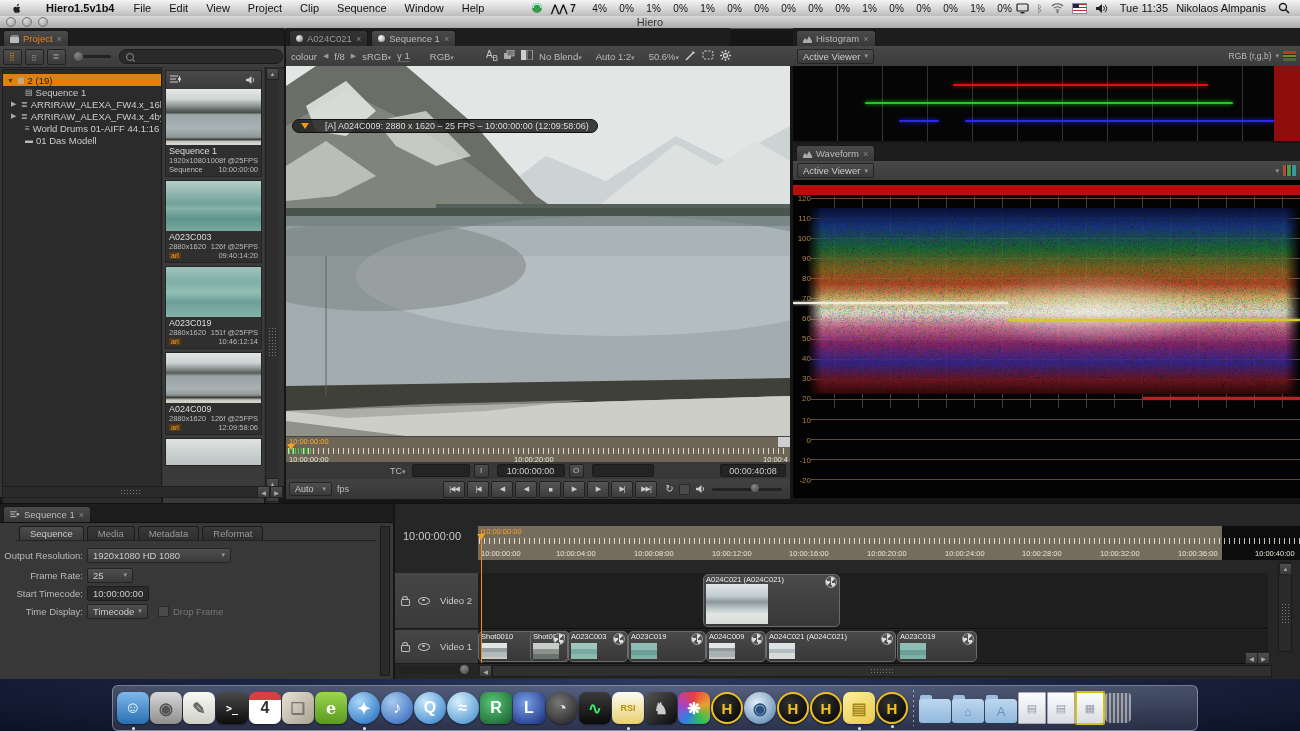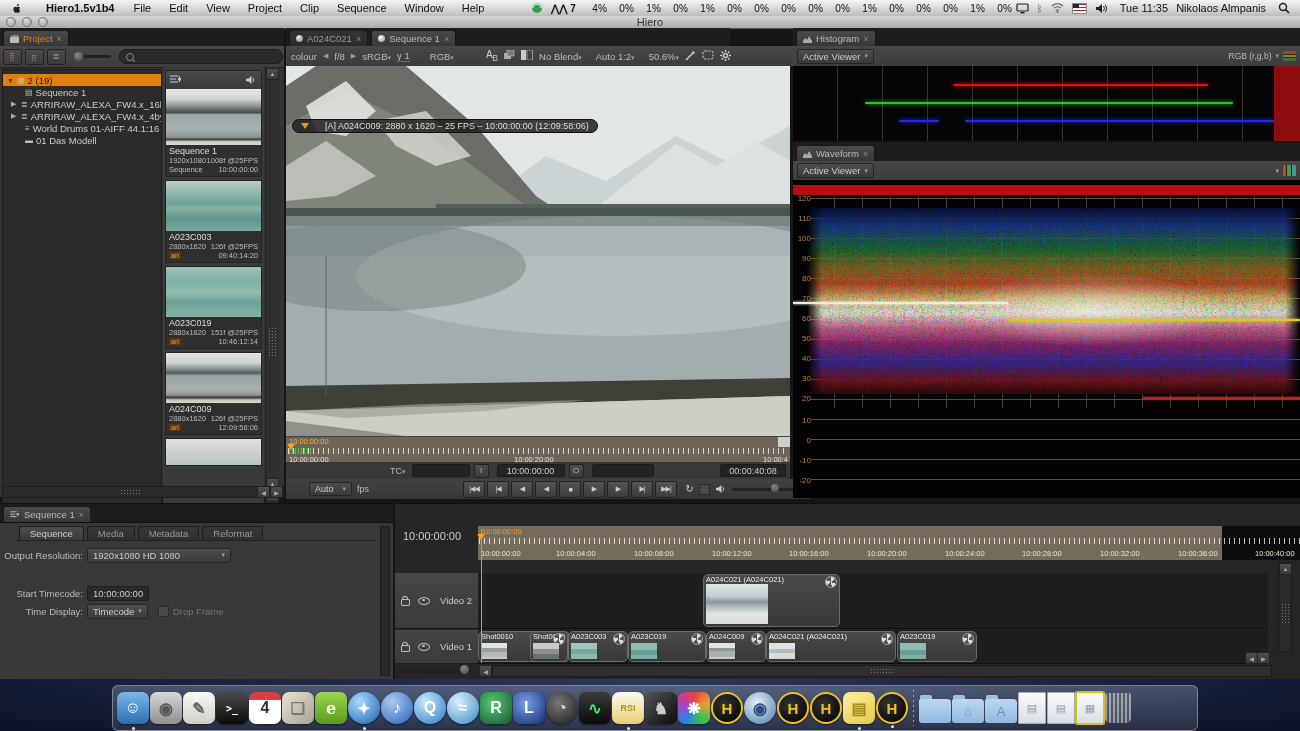--- a/index.html
+++ b/index.html
@@ -79,21 +79,21 @@
   #vruler{position:absolute;left:0;top:408px;width:504px;height:26px;background:#6e6557;border-top:1px solid #444;font-size:7.5px;color:#e8e3d8;}
   .ticks{position:absolute;left:2px;right:2px;top:11px;height:6px;
     background:repeating-linear-gradient(90deg,rgba(255,255,250,.75) 0 1px,transparent 1px 5px);}
   .gticks{position:absolute;left:3px;top:11px;width:22px;height:6px;background:repeating-linear-gradient(90deg,#3ad03a 0 1px,transparent 1px 3px);}
   #vruler .cur{position:absolute;left:3px;top:0px;color:#f8b02a;font-size:7.5px;}
   .phead{width:0;height:0;border-left:4px solid transparent;border-right:4px solid transparent;border-top:6px solid #f8a020;position:absolute;}
   #vtc{position:absolute;left:0;top:434px;width:504px;height:17px;background:#383838;display:flex;align-items:center;font-size:9px;color:#bbb;}
   .tcfield{background:#242424;border:1px solid #1a1a1a;border-radius:2px;height:11px;display:inline-flex;align-items:center;justify-content:center;color:#ccc;}
   .iobtn{width:13px;height:12px;background:linear-gradient(#4e4e4e,#3a3a3a);border:1px solid #222;border-radius:2px;
     display:inline-flex;align-items:center;justify-content:center;font-size:8px;color:#bbb;}
-  #vtrans{position:absolute;left:0;top:451px;width:504px;height:20px;background:linear-gradient(#424242,#363636);display:flex;align-items:center;font-size:9px;color:#bbb;padding-left:20px;}
+  #vtrans{position:absolute;left:0;top:451px;width:504px;height:20px;background:linear-gradient(#424242,#363636);display:flex;align-items:center;font-size:9px;color:#bbb;}
   .tbtn{width:20px;height:15px;background:linear-gradient(#555,#3c3c3c);border:1px solid #222;border-radius:2px;margin-left:2px;
     display:inline-flex;align-items:center;justify-content:center;font-size:7px;color:#ccc;letter-spacing:-1px;}
   .volsl{width:70px;height:3px;background:#222;border-radius:2px;position:relative;display:inline-block;}
   .volsl .knob{position:absolute;left:55%;top:-4px;}
 
   
   #histo{left:793px;top:28px;width:507px;height:113px;background:#333;}
   #histoc{position:absolute;left:0;top:38px;width:507px;height:75px;background:#050505;overflow:hidden;}
   .vgrid{position:absolute;inset:0;background:repeating-linear-gradient(90deg,transparent 0 44px,#37322c 44px 45px);}
   .hline{position:absolute;height:2px;border-radius:1px;}
@@ -612,20 +612,27 @@
     <div style="position:absolute;left:16px;top:22px;display:flex;border-bottom:1px solid #222;width:360px;">
       <span class="stab">Sequence</span>
       <span class="stab off">Media</span>
       <span class="stab off">Metadata</span>
       <span class="stab off">Reformat</span>
     </div>
     <div class="frow" style="top:43px;">
       <span class="flabel">Output Resolution:</span>
       <span class="fval ddn" style="width:132px;justify-content:space-between;">
           <span>1920x1080 HD 1080</span>
+          <span class="caret">▾</span>
+        </span>
+    </div>
+    <div class="frow" style="top:63px;">
+      <span class="flabel">Frame Rate:</span>
+      <span class="fval ddn" style="width:34px;justify-content:space-between;">
+          <span>25</span>
           <span class="caret">▾</span>
         </span>
     </div>
     <div class="frow" style="top:81px;">
       <span class="flabel">Start Timecode:</span>
       <span class="fval inputf">10:00:00:00</span>
     </div>
     <div class="frow" style="top:99px;">
       <span class="flabel">Time Display:</span>
       <span class="fval ddn">

